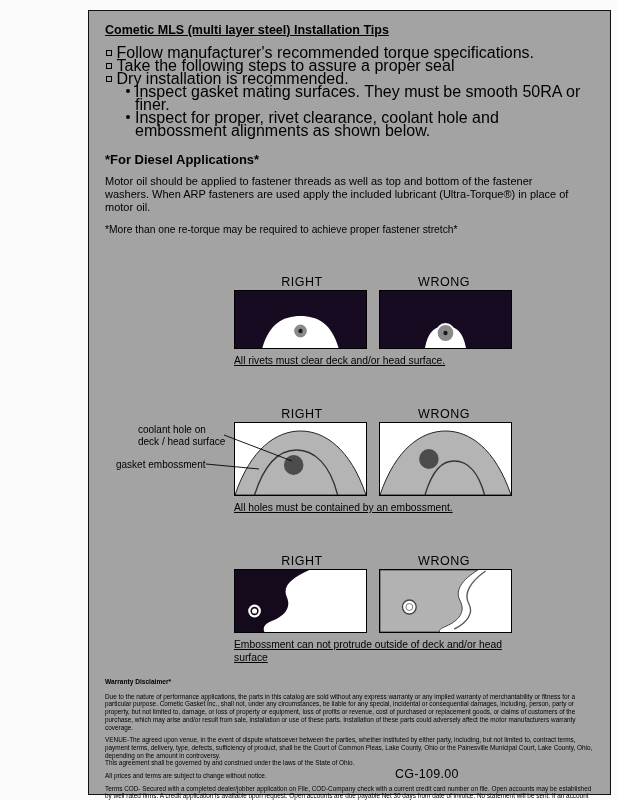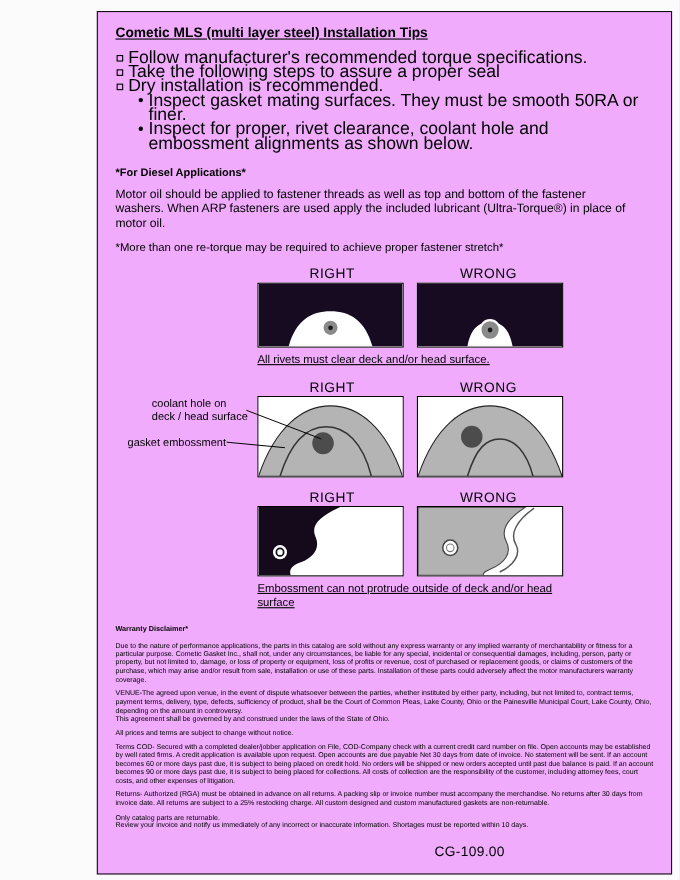--- a/index.html
+++ b/index.html
@@ -2,34 +2,34 @@
 <html><head>
 <meta charset="utf-8">
 <style>
   html,body { margin:0; padding:0; }
   body {
     width:618px; height:800px; background:#fbfbfb; position:relative; overflow:hidden;
     font-family:"Liberation Sans", sans-serif; color:#000;
   }
   .frame {
     position:absolute; left:88px; top:10px; width:523px; height:785px;
-    border:1px solid #111; box-sizing:border-box; background:#f0abfc;
+    border:1px solid #111; box-sizing:border-box; background:#a3a3a3;
     padding:9px 16px 0 16px;
   }
   .title { font-size:12.5px; font-weight:bold; text-decoration:underline; margin:3px 0 9px 0; }
   .tip { display:flex; font-size:16px; line-height:13px; }
   .tip .sq { flex:0 0 auto; width:3.5px; height:3.5px; border:1px solid #000; margin:4px 5px 0 1px; }
   .tip.sub .dot { flex:0 0 auto; width:4px; height:4px; background:#000; border-radius:50%; margin:4px 5px 0 21px; }
-  .diesel-h { font-size:10px; font-weight:bold; margin:15px 0 8px 0; }
+  .diesel-h { font-size:13px; font-weight:bold; margin:15px 0 8px 0; }
   .para { font-size:11px; line-height:13px; width:472px; margin:0 0 9px 0; }
   .note { font-size:10.3px; line-height:13px; margin:4px 0 10px 0; }
   .diagrams { width:278px; margin-left:129px; }
   .dg { margin-bottom:11px; }
   .dg-labels { display:flex; gap:6px; }
-  .dg-label { width:136px; text-align:center; font-size:12.5px; line-height:15px; letter-spacing:0.5px; }
+  .dg-label { width:136px; text-align:center; font-size:12.5px; line-height:15px; letter-spacing:0.5px;margin-top:29px; }
   .dg-imgs { display:flex; gap:12px; position:relative; }
   .dg-img { width:136px; border:1px solid #000; box-sizing:border-box; background:#fff; }
   .dg-img svg { display:block; width:100%; height:100%; }
   .h57 { height:59px; } .h72 { height:74px; } .h62 { height:64px; }
   .dg-caption { font-size:10.3px; line-height:13px; margin-top:5px;text-decoration:underline; }
   .callout { position:absolute; font-size:10px; line-height:11.5px; white-space:nowrap; }
   .co1 { left:-96px; top:2px; }
   .co2 { left:-118px; top:37px; }
   .leaders { position:absolute; left:-120px; top:0; width:200px; height:74px; overflow:visible; pointer-events:none; }
   .warranty { margin-top:14px; width:491px; font-size:6.4px; line-height:7.7px; }
@@ -123,20 +123,21 @@
         <div class="callout co1">
           <div>coolant hole on</div>
           <div>deck / head surface</div>
         </div>
         <div class="callout co2">gasket embossment</div>
         <svg class="leaders">
           <line x1="110" y1="13" x2="178" y2="39" stroke="#000" stroke-width="0.9"></line>
           <line x1="92" y1="42" x2="145" y2="47" stroke="#000" stroke-width="0.9"></line>
         </svg>
       </div>
+      <div class="dg-caption">All holes must be contained by an embossment.</div>
     </div>
 
     <div class="dg">
       <div class="dg-labels">
         <div class="dg-label">RIGHT</div>
         <div class="dg-label">WRONG</div>
       </div>
       <div class="dg-imgs">
         <div class="dg-img h62">
           <svg viewBox="0 0 134 62" preserveAspectRatio="none">

